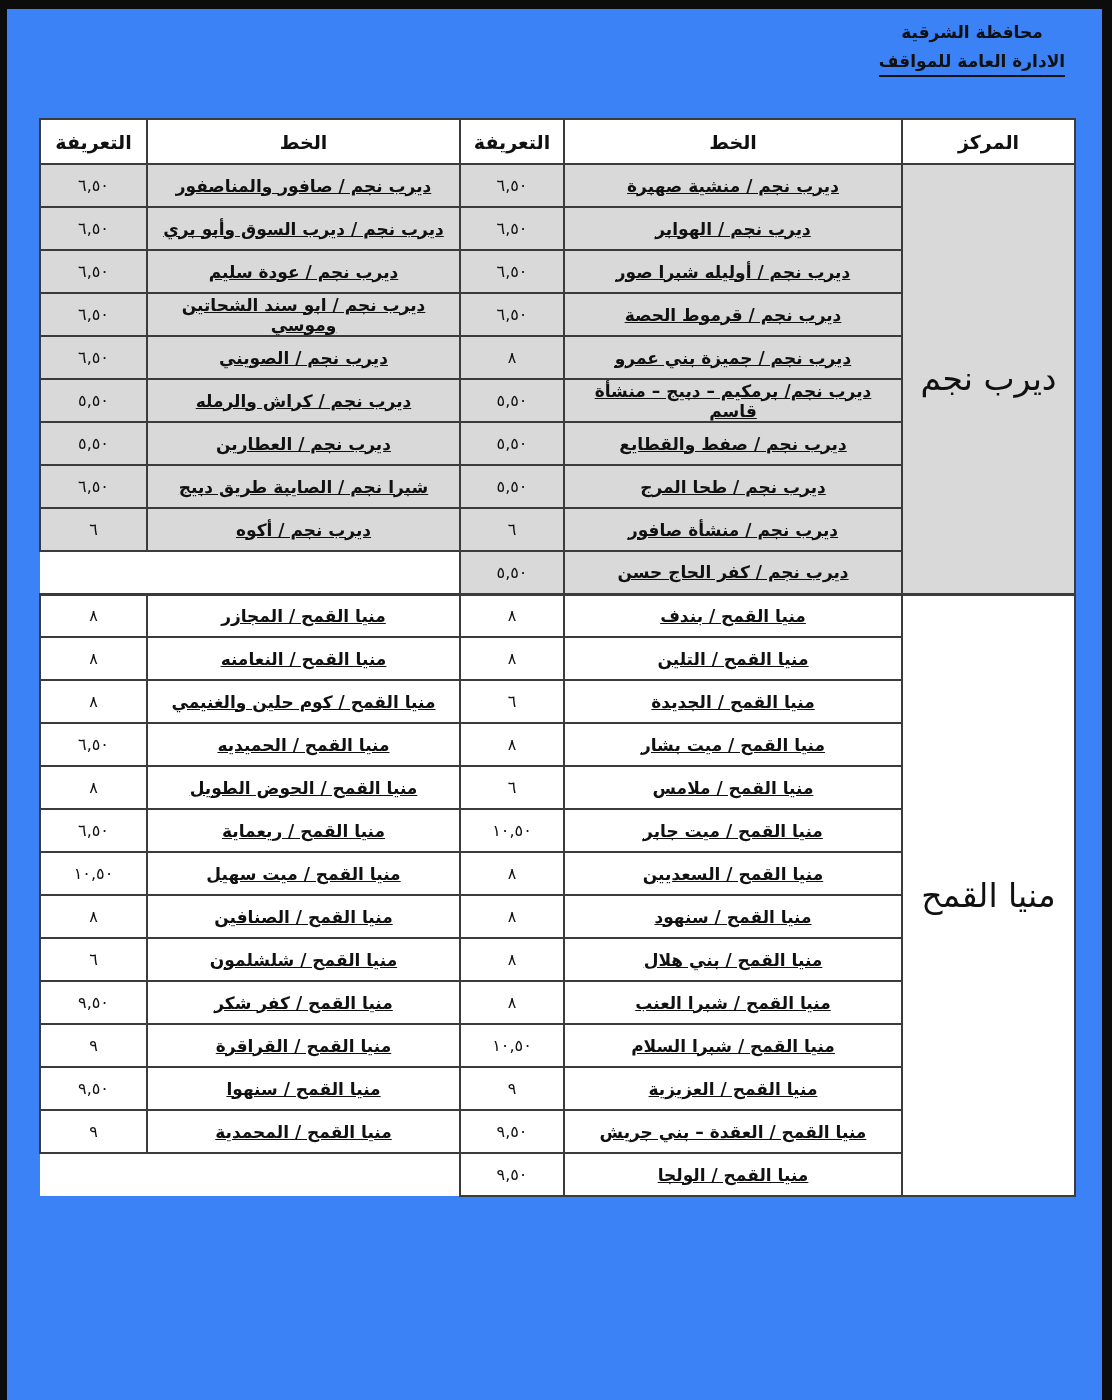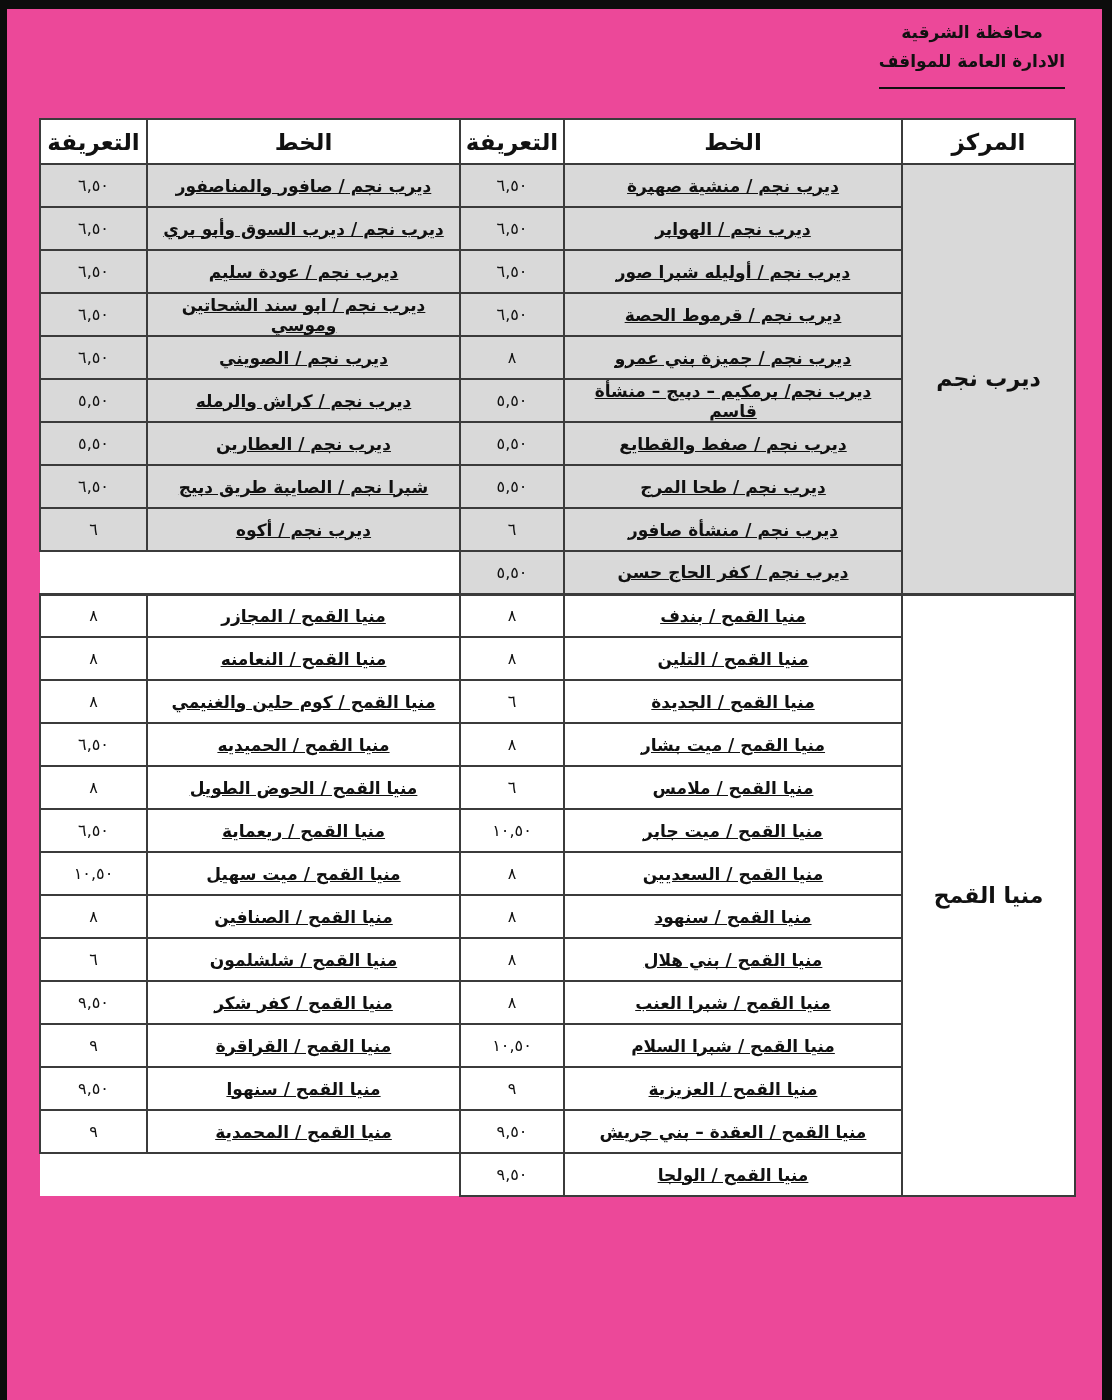--- a/index.html
+++ b/index.html
@@ -5,21 +5,21 @@
   html, body {
     margin: 0;
     padding: 0;
     background: #ffffff;
     font-family: "DejaVu Sans", sans-serif;
   }
   .scan-page {
     position: relative;
     width: 1112px;
     height: 1400px;
-    background: #ec4899;
+    background: #3b82f6;
     overflow: hidden;
     direction: rtl;
   }
   
   .edge-top    { position: absolute; top: 0; left: 0; width: 1112px; height: 9px;  background: #0c0c0c; }
   .edge-left   { position: absolute; top: 0; left: 0; width: 7px;  height: 1400px; background: #0c0c0c; }
   .edge-right  { position: absolute; top: 0; right: 0; width: 10px; height: 1400px; background: #0c0c0c; }
 
   .page-header {
     position: absolute;
@@ -32,21 +32,21 @@
   .page-header .gov {
     font-size: 17px;
     font-weight: bold;
     margin-bottom: 9px;
   }
   .page-header .dept {
     font-size: 17px;
     font-weight: bold;
     display: inline-block;
     border-bottom: 2px solid #111111;
-    padding-bottom: 16px;
+    padding-bottom: 4px;
   }
 
   table.fares {
     position: absolute;
     top: 118px;
     right: 36px;
     width: 1035px;
     border-collapse: collapse;
     table-layout: fixed;
     direction: rtl;
@@ -55,23 +55,23 @@
     border: 2px solid #3b3b3b;
     text-align: center;
     vertical-align: middle;
     padding: 0 4px;
     color: #111111;
     overflow: hidden;
   }
   table.fares tr { height: 43px; }
   table.fares thead tr { height: 45px; }
 
-  th.col-head { font-size: 23px; font-weight: bold; background: #ffffff; }
-
-  td.center-cell { font-size: 22px; font-weight: bold; letter-spacing: 0.5px; }
+  th.col-head { font-size: 19px; font-weight: bold; background: #ffffff; }
+
+  td.center-cell { font-size: 33px; font-weight: normal; letter-spacing: 0.5px; }
   td.line-cell   { font-size: 17px; font-weight: bold; text-decoration: underline; }
   td.fare-cell   { font-size: 16px; font-weight: normal; }
 
   tbody.group1 td { background: #d9d9d9; }
   tbody.group2 td { background: #ffffff; }
   tbody.group2 tr:first-child td { border-top-width: 3px; }
 
   td.blank-cell, tbody.group1 td.blank-cell, tbody.group2 td.blank-cell {
     border: none;
     background: #ffffff;

